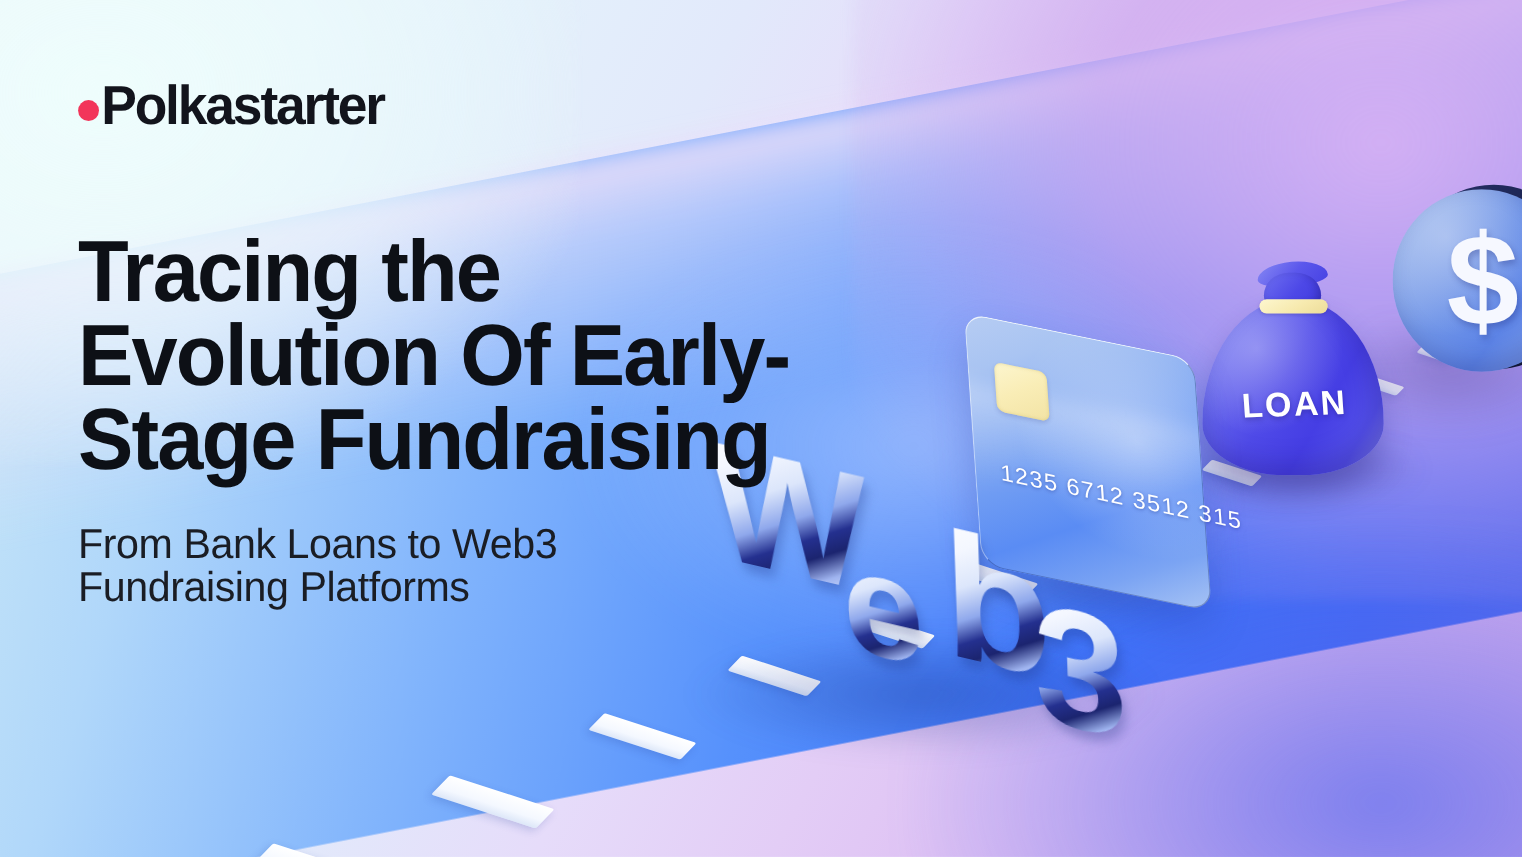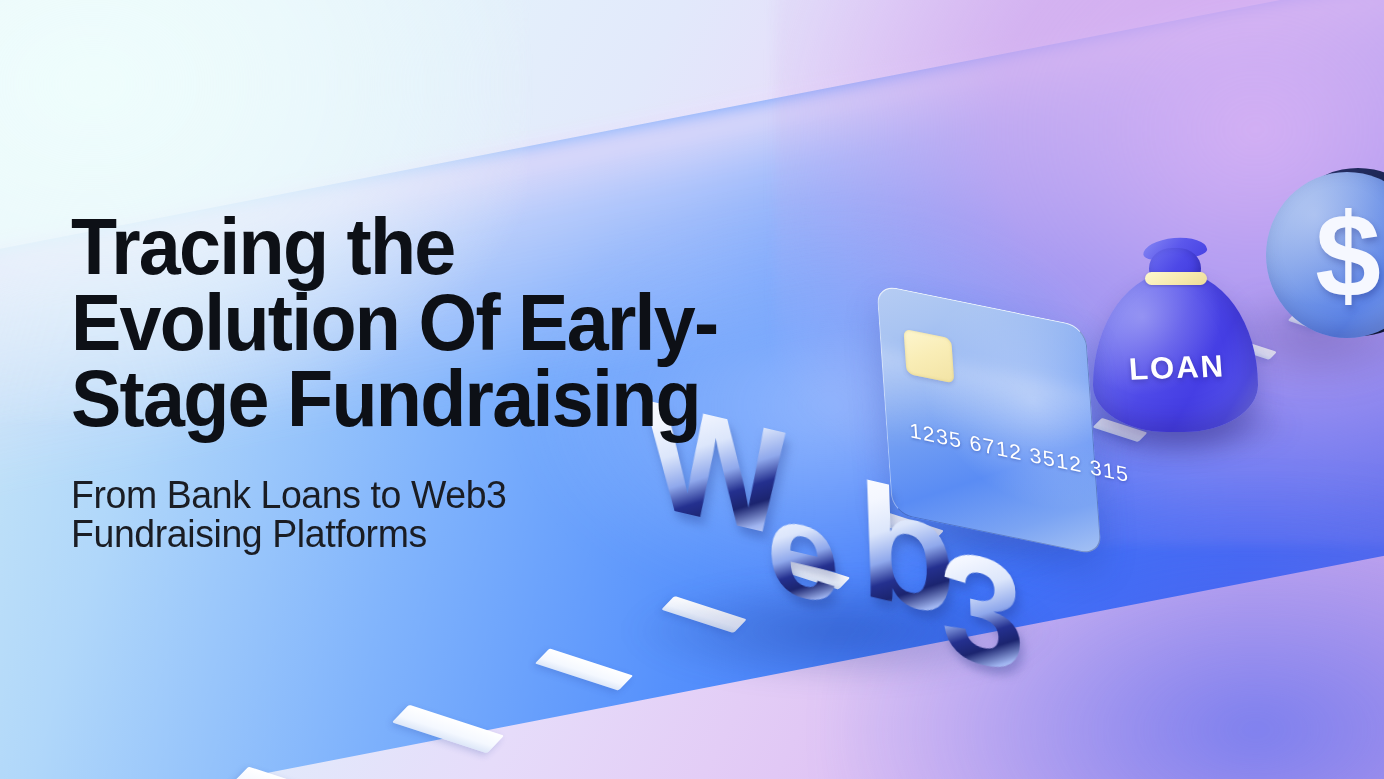--- a/index.html
+++ b/index.html
@@ -386,17 +386,21 @@
     <div class="web3">
       <div class="web3-shadow" style="left:-10px; top:190px; width:420px; height:110px;"></div>
       <div class="web3-letter" style="left:6px;   top:8px;   font-size:150px; transform:skewY(15deg) rotate(-2deg);">W</div>
       <div class="web3-letter" style="left:126px; top:100px; font-size:132px; transform:skewY(15deg) rotate(-2deg);">e</div>
       <div class="web3-letter" style="left:218px; top:84px;  font-size:160px; transform:skewY(15deg) rotate(-2deg);">b</div>
       <div class="web3-letter" style="left:300px; top:148px; font-size:152px; transform:skewY(15deg) rotate(-2deg);">3</div>
     </div>
 
   </div>
 
+  <div class="logo">
+    <span class="logo-dot"></span>
+    <span class="logo-word">Polkastarter</span>
+  </div>
 
   <h1 class="headline">Tracing the Evolution Of Early-Stage Fundraising</h1>
   <p class="subtitle">From Bank Loans to Web3 Fundraising Platforms</p>
 
 </div>
 
 </body></html>

